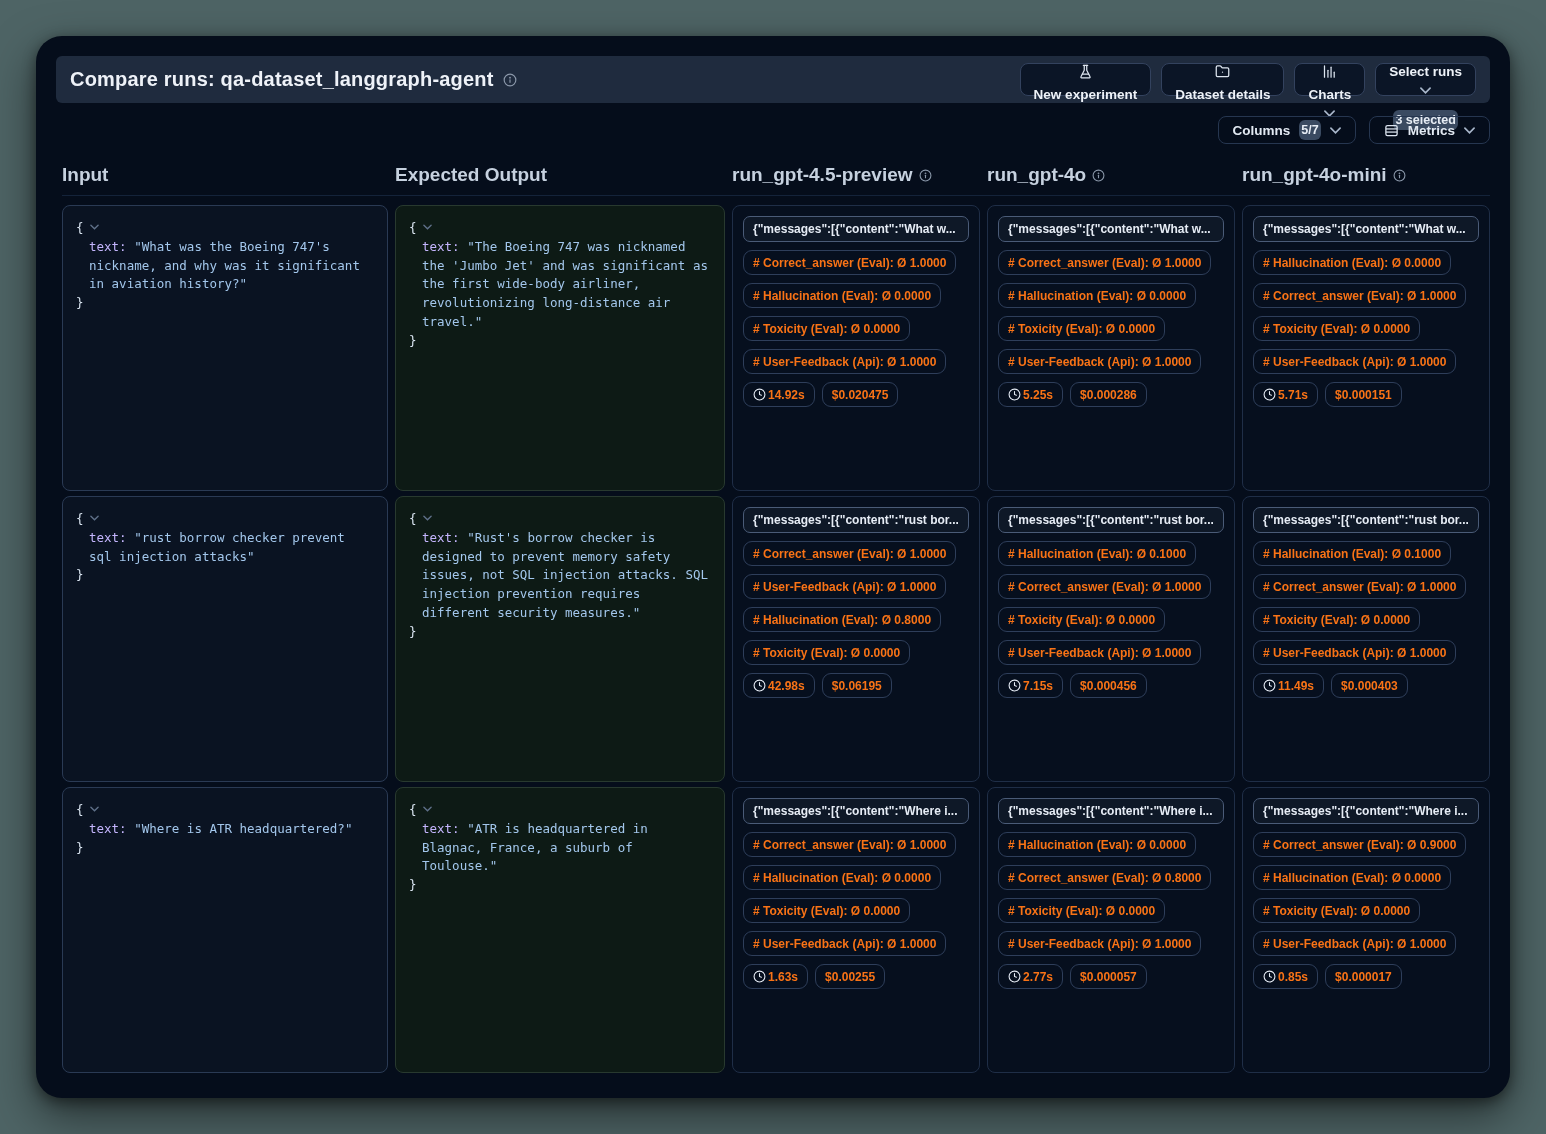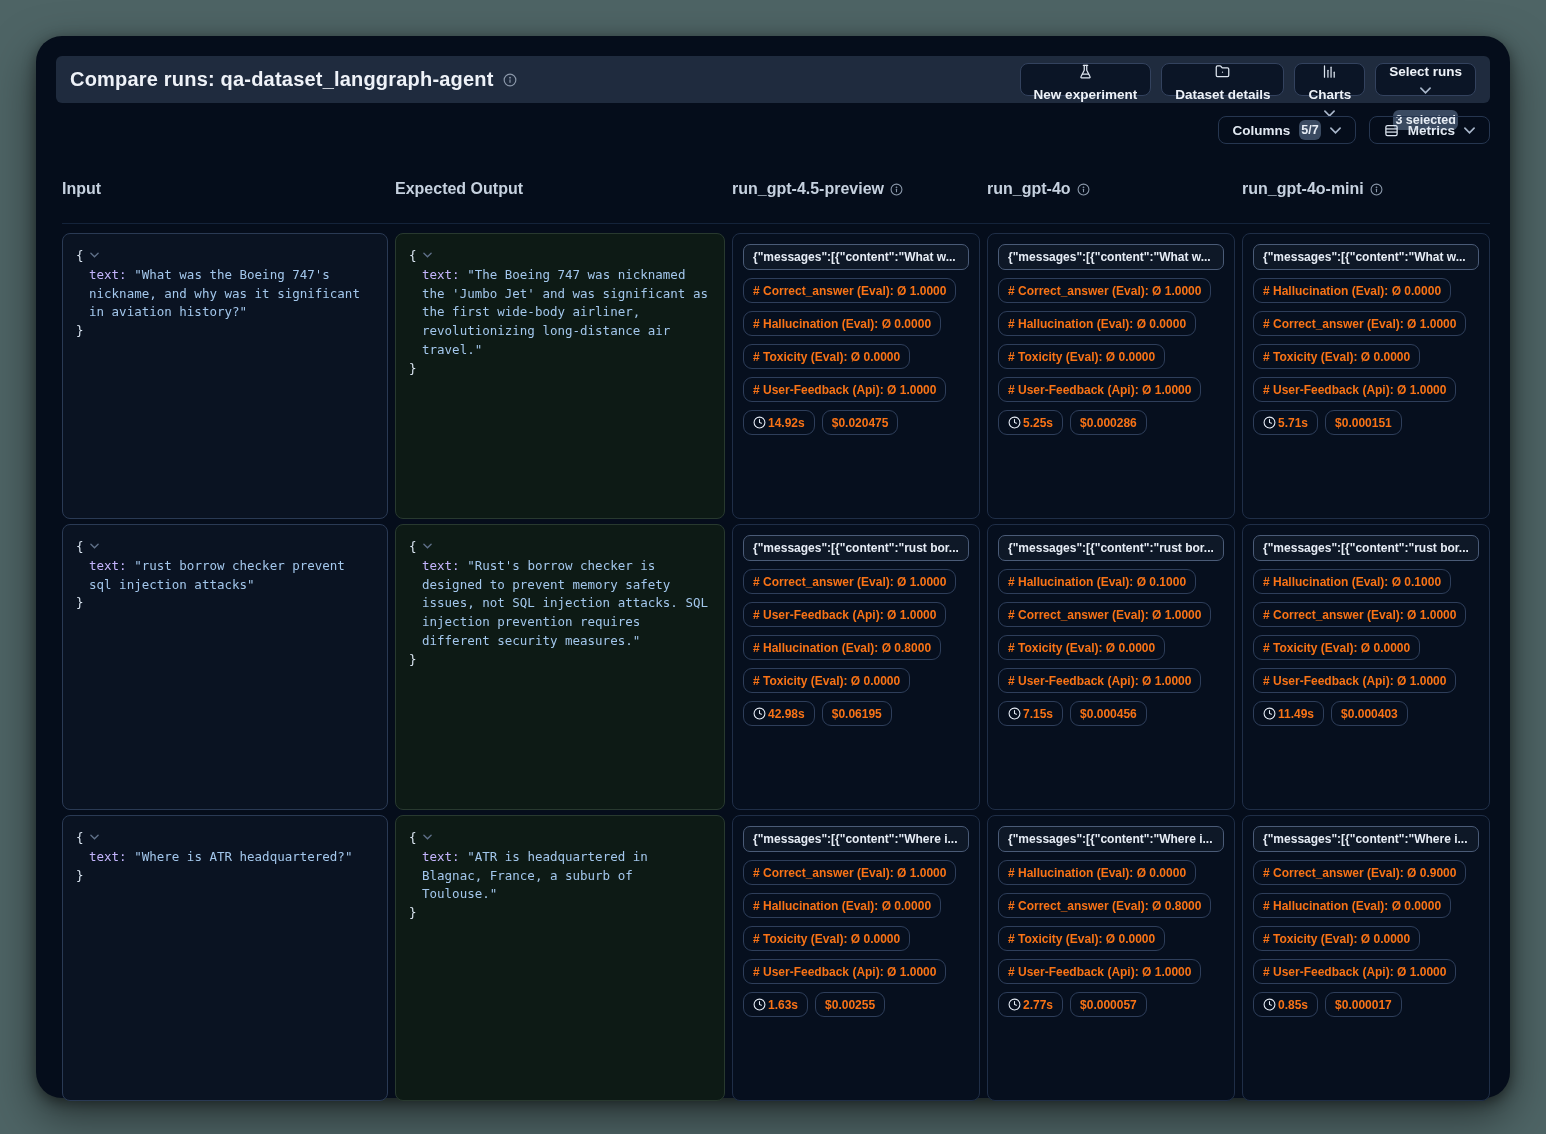--- a/index.html
+++ b/index.html
@@ -45,23 +45,23 @@
     background:transparent; border:1px solid #263650; border-radius:8px;
     color:#e2e9f2; font-size:13.5px; font-weight:700; cursor:pointer;text-align:center;
   }
   
   .thead, .trow {
     display:grid;
     grid-template-columns:326px 330px 248px 248px 248px;
     column-gap:7px; margin-left:6px;
   }
   .thead {
-    margin-top:36px; padding-bottom:25px; margin-bottom:9px;
+    margin-top:20px; padding-bottom:9px; margin-bottom:9px;
     border-bottom:1px solid #14233a;
-    color:#c6d1df; font-size:16px; font-weight:600;
+    color:#c6d1df; font-size:19px; font-weight:600;
   }
   .th { display:flex; align-items:center; gap:6px; }
   .trow { margin-bottom:5px; }
   .cell {
     height:286px; border:1px solid #1f2e47; border-radius:8px; overflow:hidden;
   }
   .cell.input-cell    { background:#0a1322; border-color:#2a3a54; }
   .cell.expected-cell { background:#0d1a15; border-color:#28392f; }
   .cell.run-cell      { background:#060f1e; }
   

